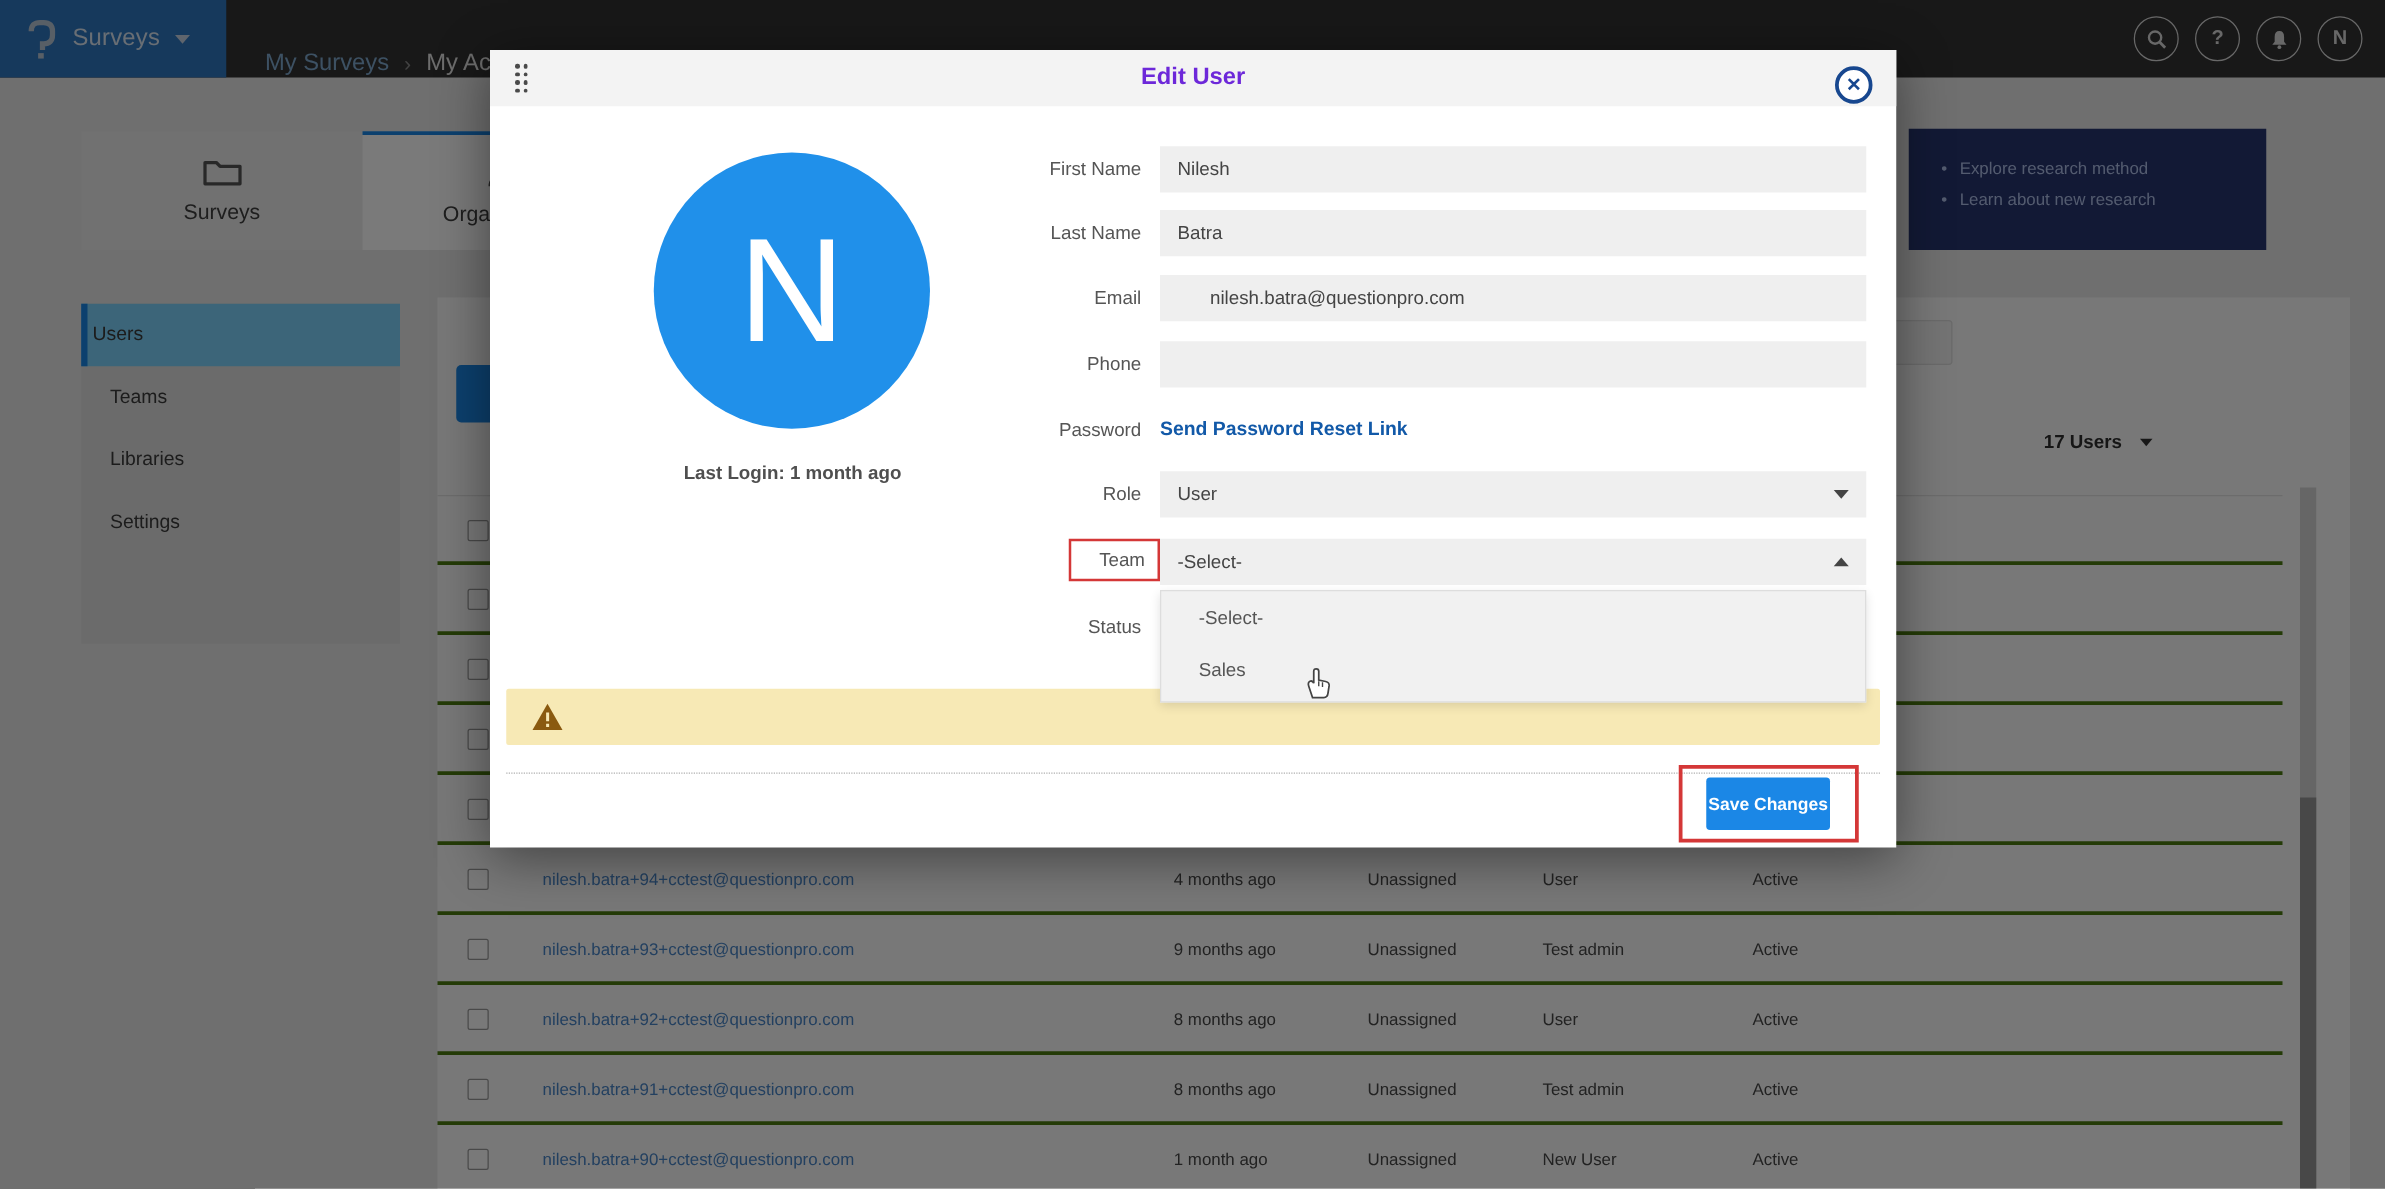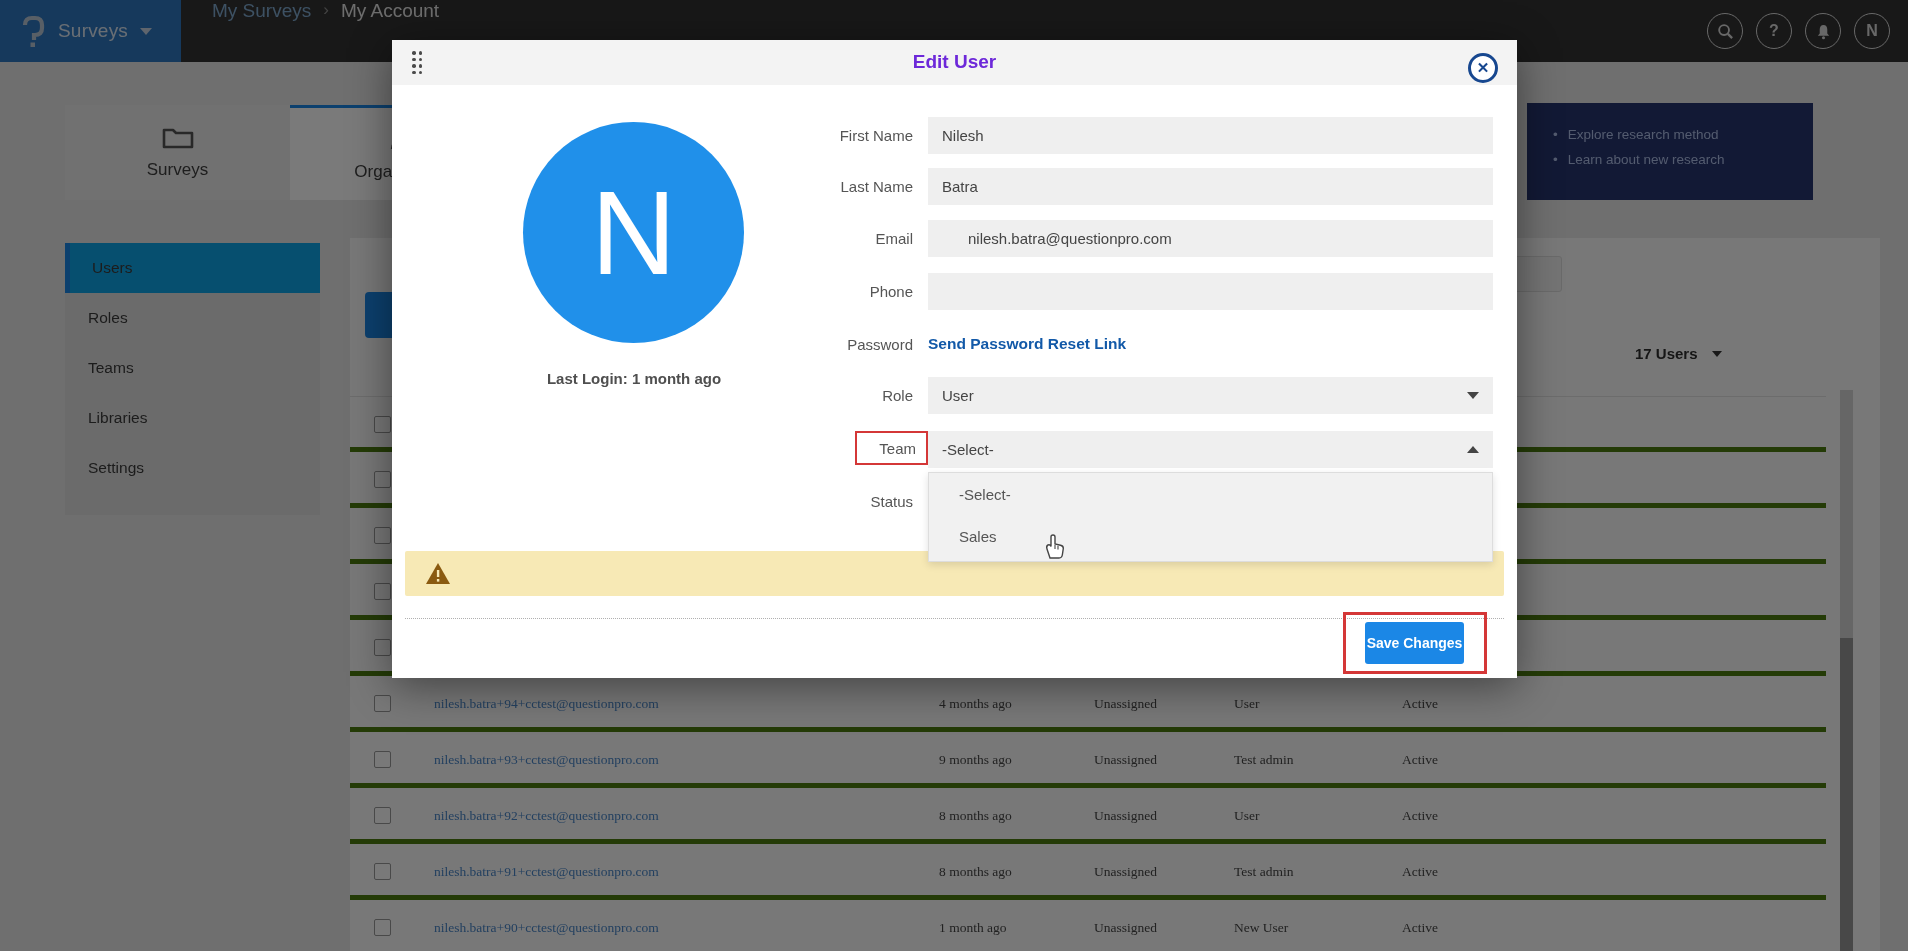--- a/index.html
+++ b/index.html
@@ -5,49 +5,49 @@
   * { margin:0; padding:0; box-sizing:border-box; }
   html,body { width:1908px; height:951px; overflow:hidden; }
   body { font-family:"Liberation Sans", sans-serif; background:#e9e9e9; position:relative; }
 
   
   .navbar { position:absolute; left:0; top:0; width:1908px; height:62px; background:#333333; z-index:1; }
   .nav-left { position:absolute; left:0; top:0; width:181px; height:62px; background:#2e77c0; display:flex; align-items:center; padding-left:20px; gap:12px; }
   .logo { width:26px; height:32px; }
   .product-name { color:#dbe6f2; font-size:19px; letter-spacing:.2px; }
   .caret-down { width:0; height:0; border-left:6px solid transparent; border-right:6px solid transparent; border-top:7px solid #c6d4e4; display:inline-block; }
-  .breadcrumb { position:absolute; left:212px; top:0; height:62px; display:flex; align-items:flex-start; gap:12px; font-size:19px; }
+  .breadcrumb { position:absolute; left:212px; top:0; height:62px; display:flex; align-items:flex-end; gap:12px; font-size:19px; }
   .bc-link { color:#7fa9cf; }
   .bc-sep { color:#8b8b8b; font-size:17px; }
   .bc-current { color:#e3e3e3; }
   .nav-icons { position:absolute; right:18px; top:13px; display:flex; gap:13px; }
   .nav-circle { width:36px; height:36px; border:1.6px solid #d9d9d9; border-radius:50%; color:#d9d9d9; display:flex; align-items:center; justify-content:center; font-size:16px; font-weight:bold; }
   .nav-circle svg { display:block; }
 
   
   .tabs-card { position:absolute; left:65px; top:105px; width:450px; height:95px; display:flex; z-index:1; }
   .tab { width:225px; display:flex; flex-direction:column; align-items:center; justify-content:center; gap:10px; font-size:17px; color:#3f3f3f; }
   .tab.inactive { background:#ececec; }
   .tab.active { background:#ffffff; border-top:3px solid #1b87e6; }
   .promo-box { position:absolute; left:1527px; top:103px; width:286px; height:97px; background:#27356f; z-index:1; padding:24px 0 0 26px; }
   .promo-line { color:#aebfe8; font-size:13.5px; margin-bottom:10px; display:flex; gap:10px; }
   .promo-bullet { color:#aebfe8; }
   .sidebar-card { position:absolute; left:65px; top:243px; width:255px; height:272px; background:#e0e0e0; z-index:1; }
   .side-item { height:50px; display:flex; align-items:center; padding-left:23px; font-size:15.5px; color:#3c3c3c; }
-  .side-item.active { background:#0ea5e9; border-left:5px solid #1b87e6; padding-left:22px; }
+  .side-item.active { background:#7dd3fc; border-left:5px solid #1b87e6; padding-left:4px; }
 
   .table-card { position:absolute; left:350px; top:238px; width:1530px; height:713px; background:#fbfbfb; z-index:1; }
   .search-input { position:absolute; left:70px; top:18px; width:1142px; height:36px; background:#f2f2f2; border:1px solid #dddddd; border-radius:3px; }
   .filter-select { position:absolute; left:1210px; top:18px; width:240px; height:40px; display:flex; align-items:center; justify-content:space-between; padding:0 14px 0 16px; font-size:15px; color:#333; }
   .filter-select .caret-down { border-top-color:#333; }
   .add-user-btn { position:absolute; left:15px; top:54px; width:130px; height:46px; background:#1b87e6; border:none; border-radius:4px; }
   .users-count { position:absolute; left:1285px; top:107px; display:flex; align-items:center; gap:14px; font-size:15px; color:#2f2f2f; font-weight:bold; }
   .users-count .caret-down { border-top-color:#333; border-left-width:5px; border-right-width:5px; border-top-width:6px; }
   .rows { position:absolute; left:0; top:158px; width:1476px; }
-  .trow { position:relative; height:56px; border-bottom:5px solid #4d7c0f;font-family:Liberation Serif, serif; }
+  .trow { position:relative; height:56px; border-bottom:3px solid #4d7c0f; }
   .trow:first-child { border-top:1px solid #e2e2e2; }
   .trow .cb { position:absolute; left:24px; top:19px; width:17px; height:17px; border:1.6px solid #9a9a9a; border-radius:2px; background:#fdfdfd; }
   .cell { position:absolute; top:20px; font-size:13.5px; color:#474747; white-space:nowrap; }
   .c-email { left:84px; color:#4a86c8; }
   .c-login { left:589px; }
   .c-team  { left:744px; }
   .c-role  { left:884px; }
   .c-status{ left:1052px; }
   .vscroll { position:absolute; left:1490px; top:152px; width:13px; height:561px; background:#d6d6d6; }
   .vscroll .thumb { position:absolute; left:0; top:248px; width:13px; height:313px; background:#979797; }
@@ -138,21 +138,20 @@
     <span>Explore research method</span>
   </div>
   <div class="promo-line">
     <span class="promo-bullet">•</span>
     <span>Learn about new research</span>
   </div>
 </div>
 
 <div class="sidebar-card">
   <div class="side-item active">Users</div>
-  <div class="side-item">Roles</div>
   <div class="side-item">Teams</div>
   <div class="side-item">Libraries</div>
   <div class="side-item">Settings</div>
 </div>
 
 <div class="table-card">
   <div class="search-input"></div>
   <button class="add-user-btn"></button>
   <div class="users-count">
     <span>17 Users</span>

